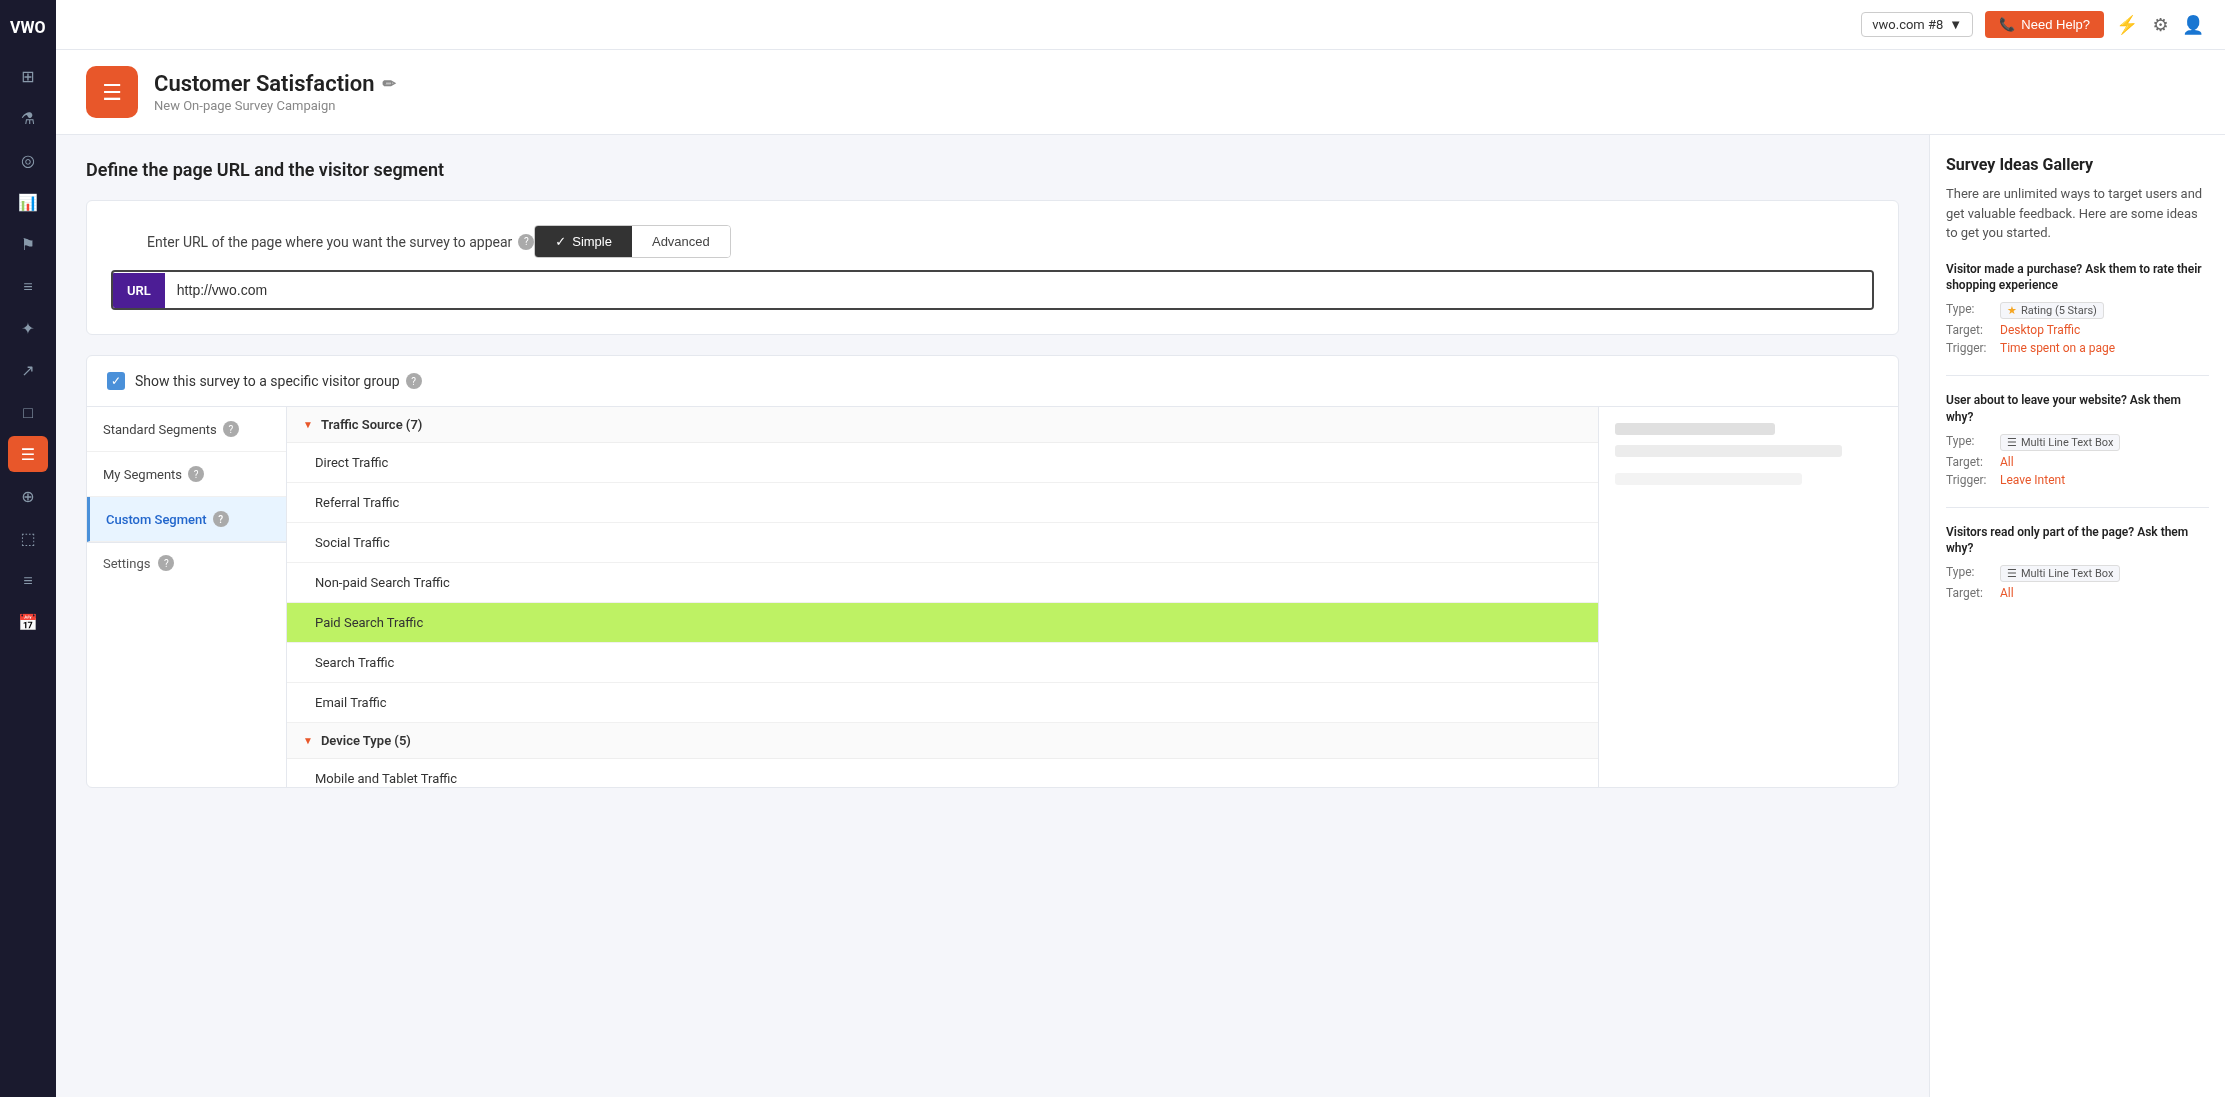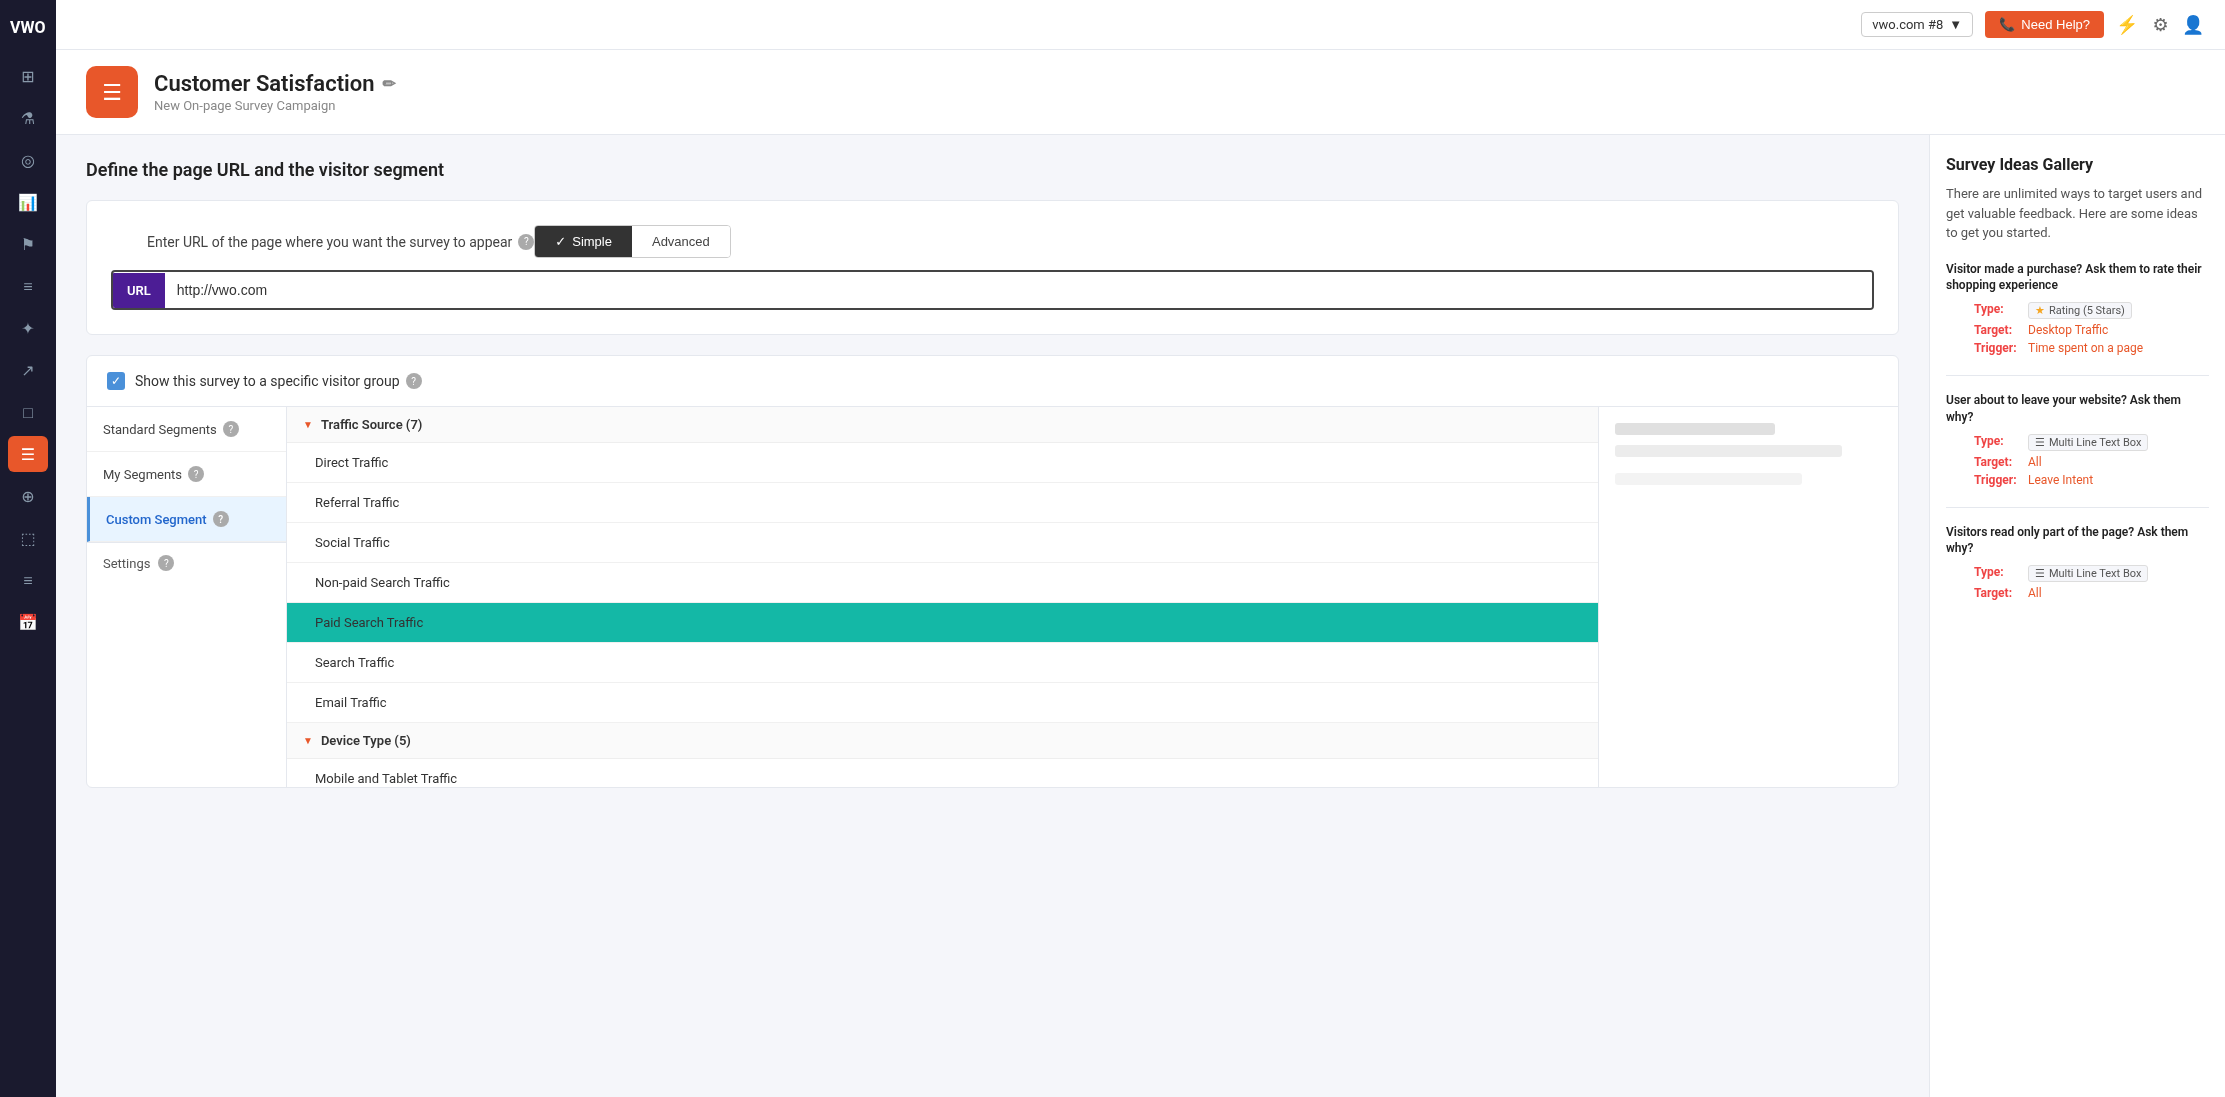--- a/index.html
+++ b/index.html
@@ -135,21 +135,21 @@
       border-left: 1px solid #e5e8ee;
       padding: 20px 16px;
       overflow-y: auto;
       flex-shrink: 0;
     }
     .panel-title { font-size: 16px; font-weight: 700; color: #222; margin-bottom: 10px; }
     .panel-desc { font-size: 13px; color: #555; line-height: 1.5; margin-bottom: 18px; }
     .idea-card { margin-bottom: 20px; }
     .idea-title { font-size: 12px; font-weight: 600; color: #222; margin-bottom: 8px; line-height: 1.4; }
     .idea-meta { font-size: 12px; color: #555; margin-bottom: 4px; display: flex; gap: 4px; align-items: flex-start; flex-wrap: wrap; }
-    .idea-meta .label { color: #ef4444; font-weight: 700; min-width: 50px; margin-left: 28px; }
+    .idea-meta .label { color: #737373; font-weight: 400; min-width: 50px; }
     .idea-meta .link { color: #e8572a; cursor: pointer; }
     .idea-meta .badge {
       background: #f5f6fa;
       border: 1px solid #ddd;
       border-radius: 3px;
       padding: 1px 6px;
       font-size: 11px;
       display: inline-flex;
       align-items: center;
       gap: 4px;
@@ -188,21 +188,21 @@
     .segment-header-label { font-size: 14px; color: #333; display: flex; align-items: center; gap: 6px; }
 
     
     .segment-body { display: flex; }
     .segment-tabs { width: 200px; border-right: 1px solid #e5e8ee; flex-shrink: 0; }
     .segment-tab { padding: 14px 16px; font-size: 13px; color: #444; cursor: pointer; display: flex; align-items: center; gap: 6px; border-bottom: 1px solid #f0f0f0; }
     .segment-tab.active { background: #e8f4ff; border-left: 3px solid #4a90d9; color: #2266cc; font-weight: 500; }
     .segment-category { padding: 10px 16px; display: flex; align-items: center; gap: 8px; font-size: 13px; font-weight: 600; color: #333; background: #fafafa; border-bottom: 1px solid #eee; cursor: pointer; }
     .triangle { display: inline-block; font-size: 10px; color: #e8572a; }
     .segment-item { padding: 12px 16px 12px 28px; font-size: 13px; color: #333; cursor: pointer; border-bottom: 1px solid #f0f0f0; }
-    .segment-item.selected { background: #14b8a6; }
+    .segment-item.selected { background: #bef264; }
 
     
     .segment-right { width: 300px; border-left: 1px solid #e5e8ee; flex-shrink: 0; padding: 16px; }
     .gray-bar { height: 12px; background: #e0e0e0; border-radius: 3px; margin-bottom: 10px; }
 
     
     .settings-footer { padding: 12px 16px; border-top: 1px solid #e5e8ee; display: flex; align-items: center; gap: 8px; font-size: 13px; color: #555; }
 
     
     .segment-scroll { flex: 1; overflow-y: auto; max-height: 380px; }

